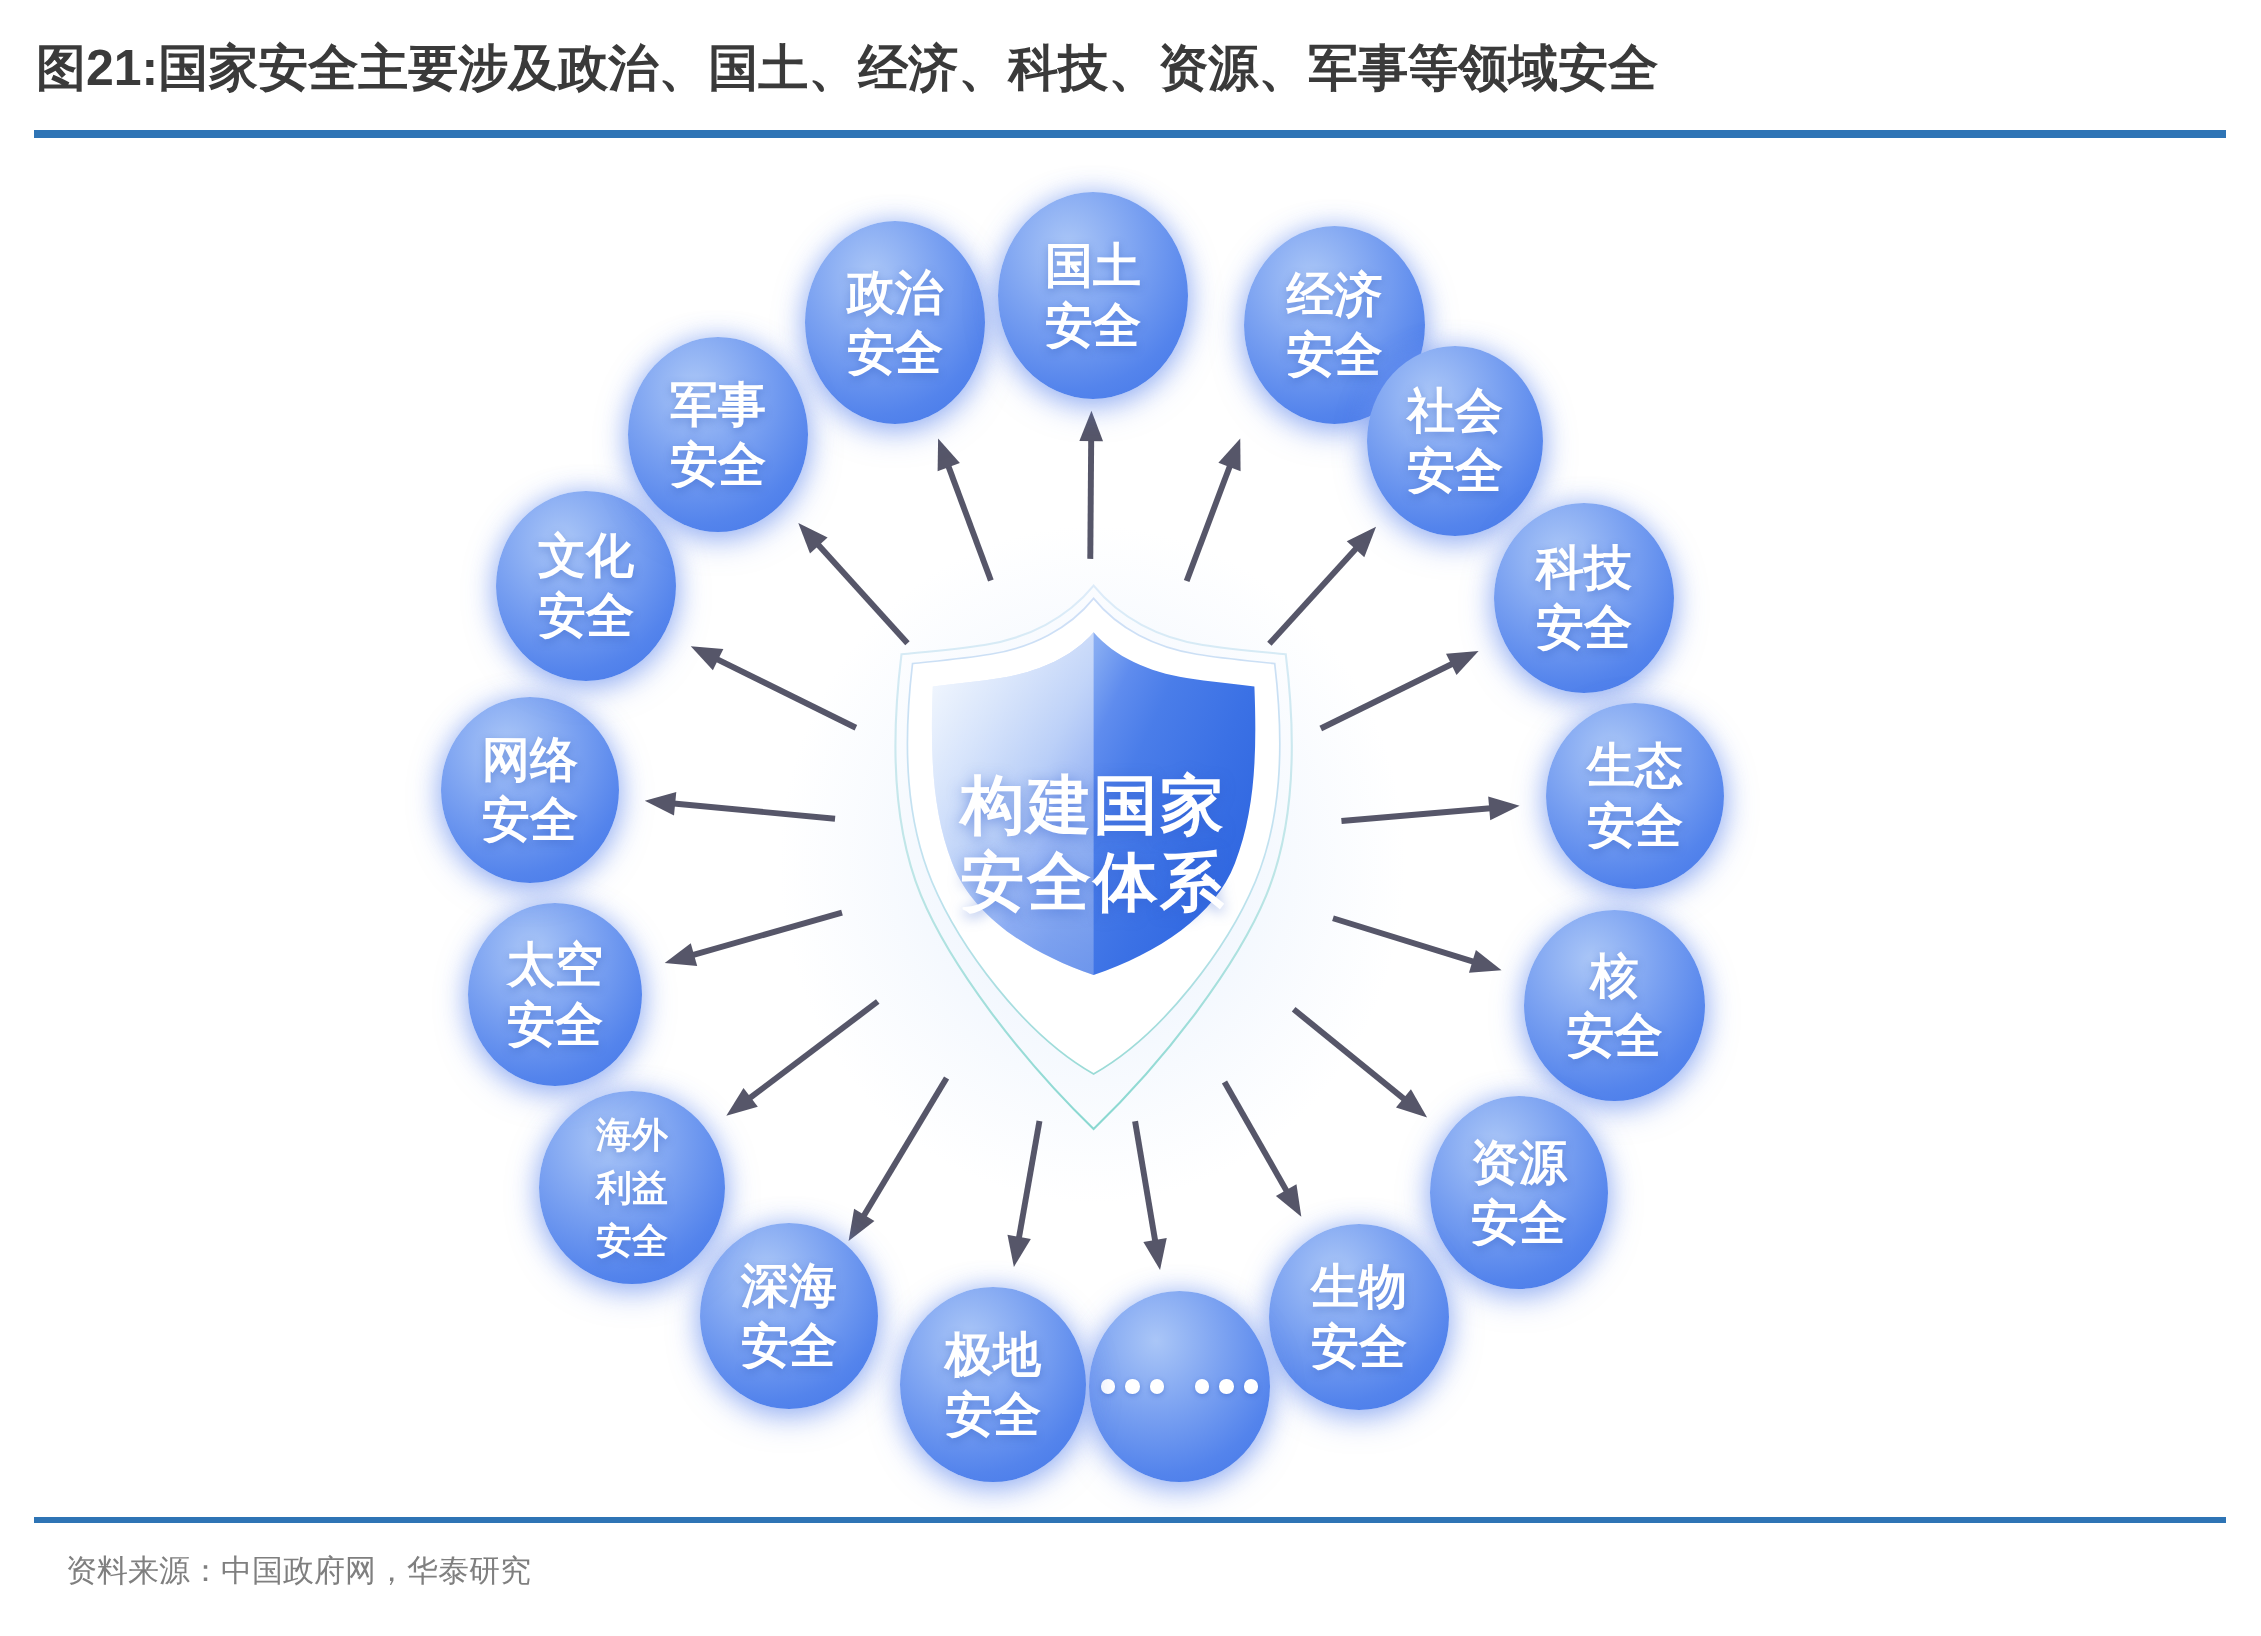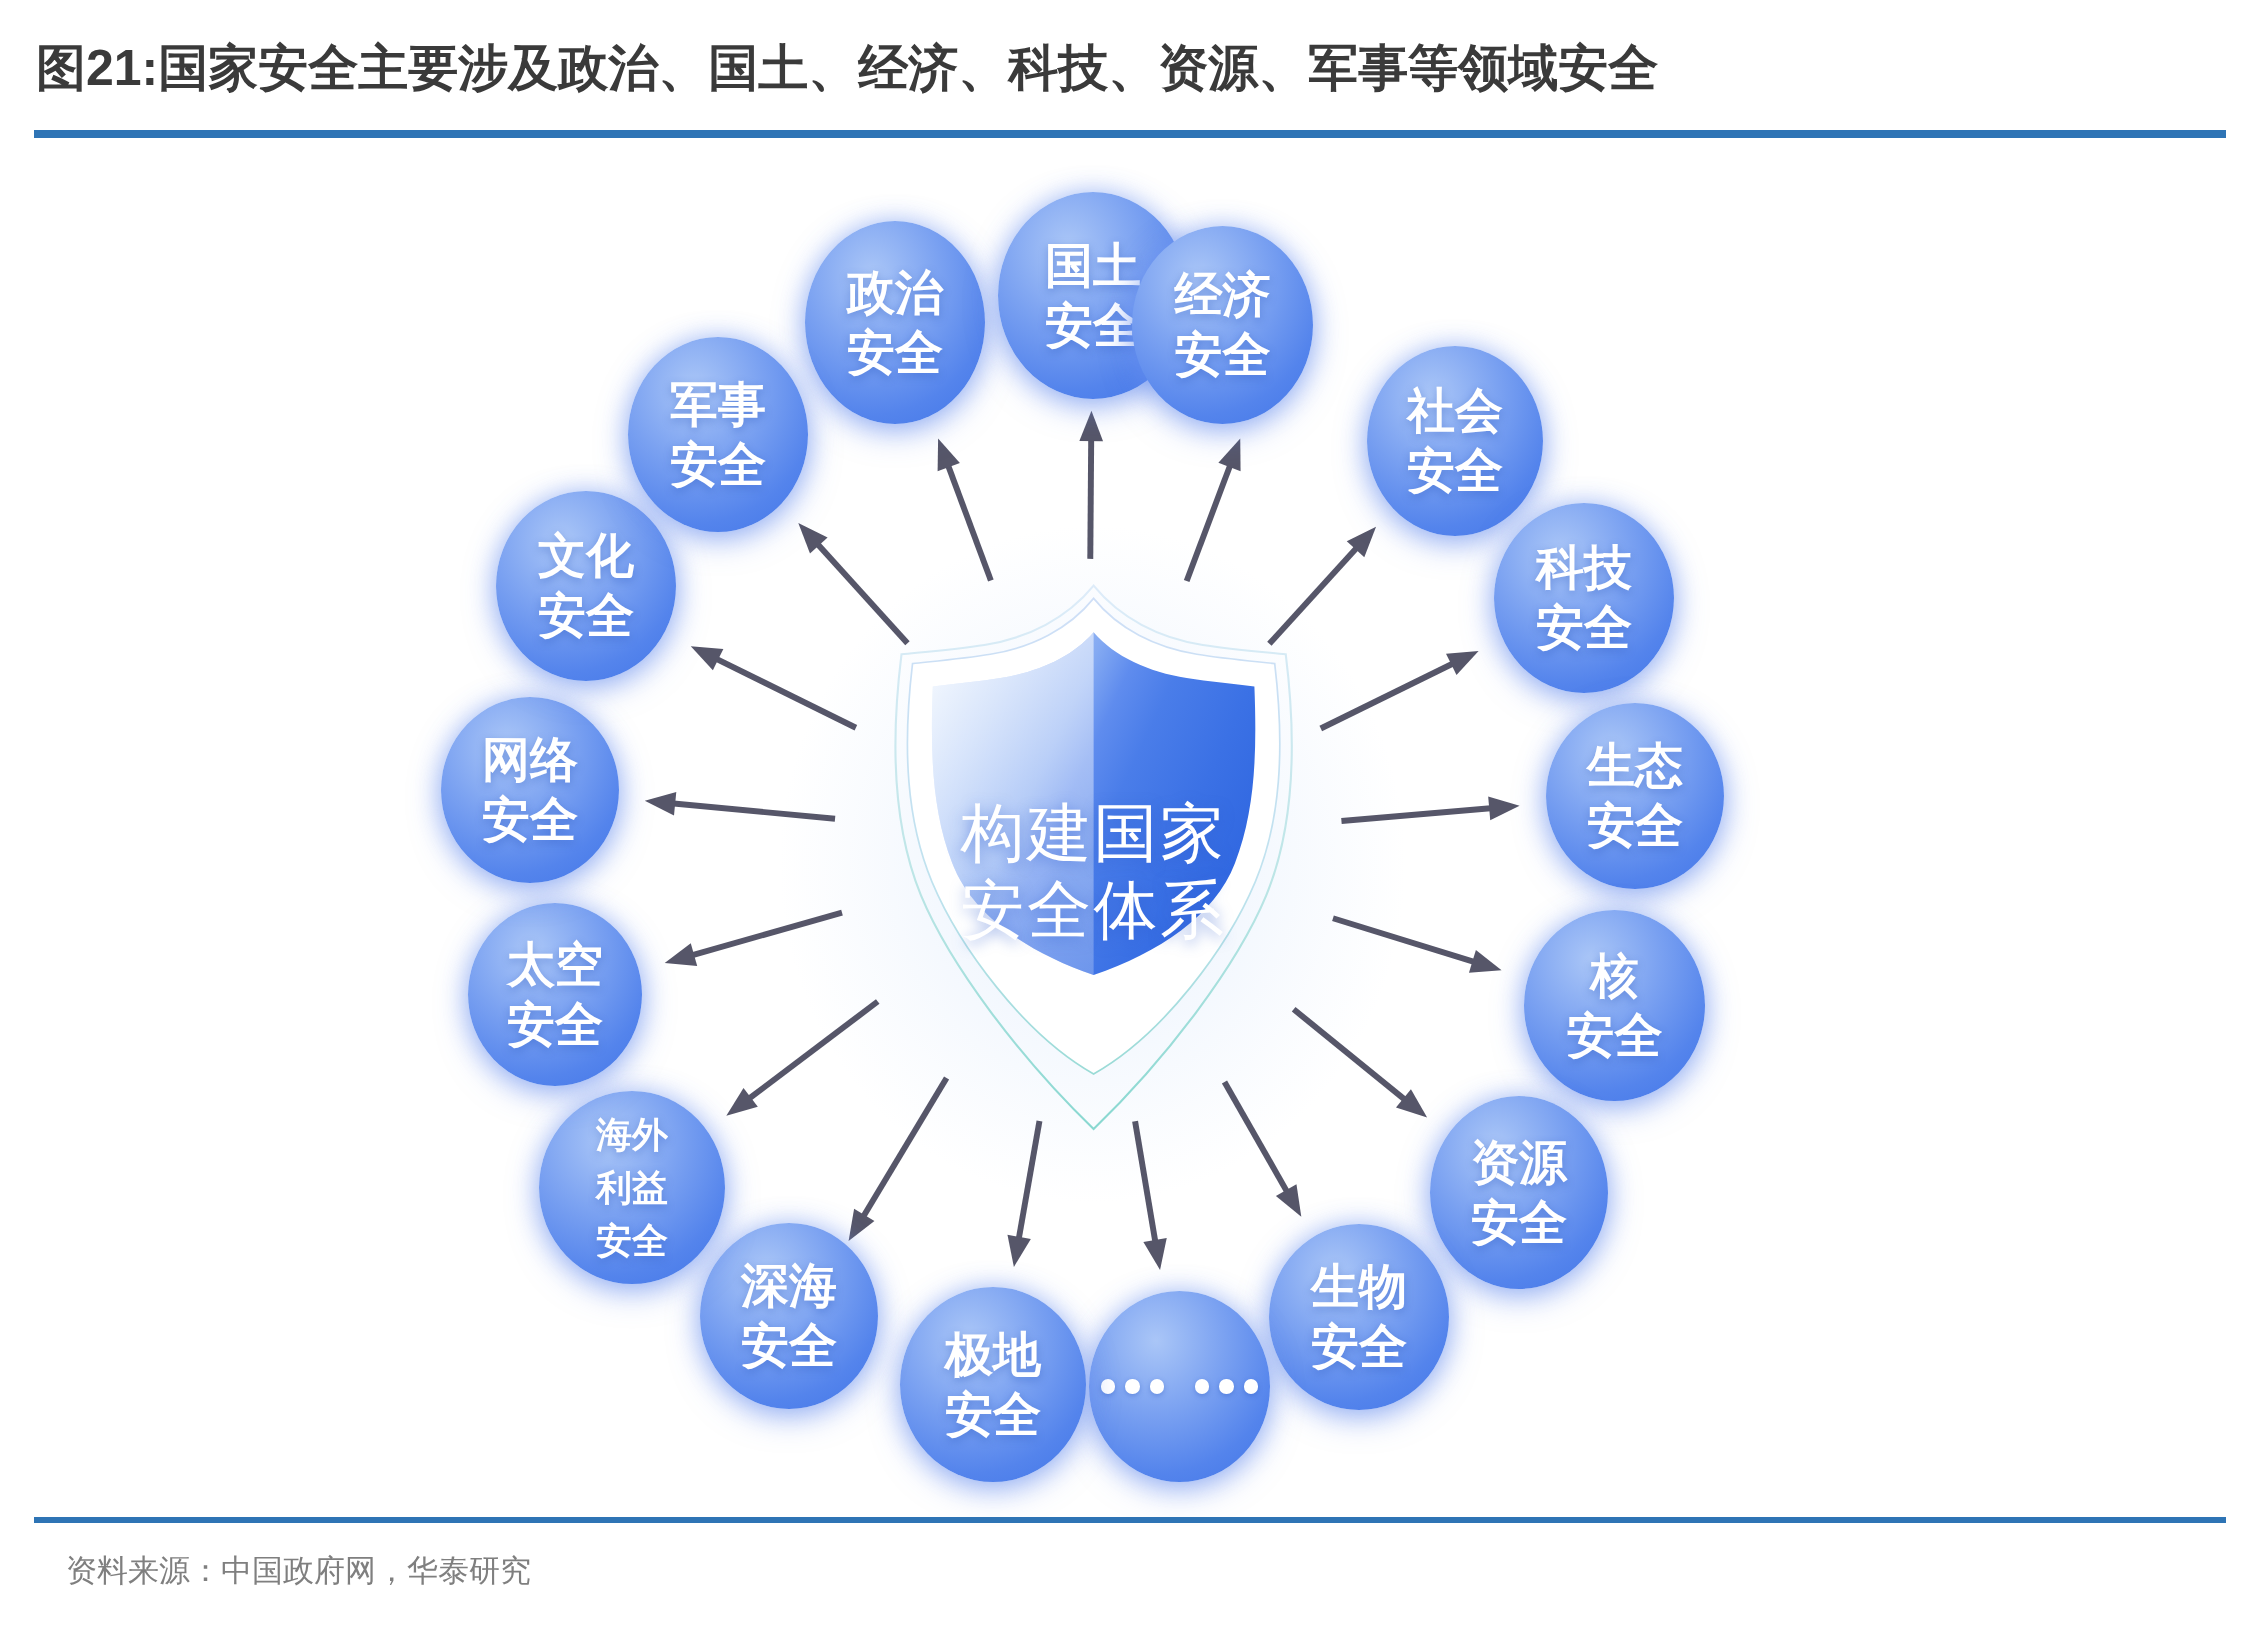--- a/index.html
+++ b/index.html
@@ -22,22 +22,22 @@
   }
   .halo {
     position:absolute; left:779px; top:525px; width:627px; height:678px;
     background:radial-gradient(closest-side, rgba(205,224,250,0.45), rgba(255,255,255,0));
     pointer-events:none;
   }
   svg.arrows { position:absolute; left:0; top:0; }
   svg.shield { position:absolute; left:864px; top:584px; }
   .shield-text {
     position:absolute; left:882px; top:744px; width:423px; height:198px;
-    display:flex; flex-direction:column; justify-content:flex-end;
-    text-align:center; color:#ffffff; font-weight:400; font-size:64px;
+    display:flex; flex-direction:column; justify-content:center;
+    text-align:center; color:#ffffff; font-weight:700; font-size:64px;
     line-height:1.0; letter-spacing:2.5px;
     text-shadow:0 3.4px 13.6px rgba(50,95,205,0.55);
     gap:13px;
   }
   .bubble {
     position:absolute; border-radius:50%;
     background:radial-gradient(120% 120% at 37% 26%,
       #aac6f7 0%, #7aa1f1 32%, #5484ec 58%, #4074e7 82%, #527fe9 100%);
     box-shadow:0 8.5px 30.5px rgba(96,136,238,0.50), 0 0 24px rgba(122,158,243,0.45);
     display:flex; flex-direction:column; align-items:center; justify-content:center;
@@ -191,21 +191,21 @@
 
   <div id="nodes">
       <div class="bubble" style="left: 805px; top: 221px; width: 180px; height: 203px;">
         <div class="ln">政治</div>
         <div class="ln">安全</div>
       </div>
       <div class="bubble" style="left: 998px; top: 192px; width: 190px; height: 207px;">
         <div class="ln">国土</div>
         <div class="ln">安全</div>
       </div>
-      <div class="bubble" style="left: 1132px; top: 226px; width: 181px; height: 198px; text-align: right;">
+      <div class="bubble" style="left: 1244px; top: 226px; width: 181px; height: 198px; text-align: right;">
         <div class="ln">经济</div>
         <div class="ln">安全</div>
       </div>
       <div class="bubble" style="left: 1367px; top: 346px; width: 176px; height: 190px;">
         <div class="ln">社会</div>
         <div class="ln">安全</div>
       </div>
       <div class="bubble" style="left: 1494px; top: 503px; width: 180px; height: 190px;">
         <div class="ln">科技</div>
         <div class="ln">安全</div>

